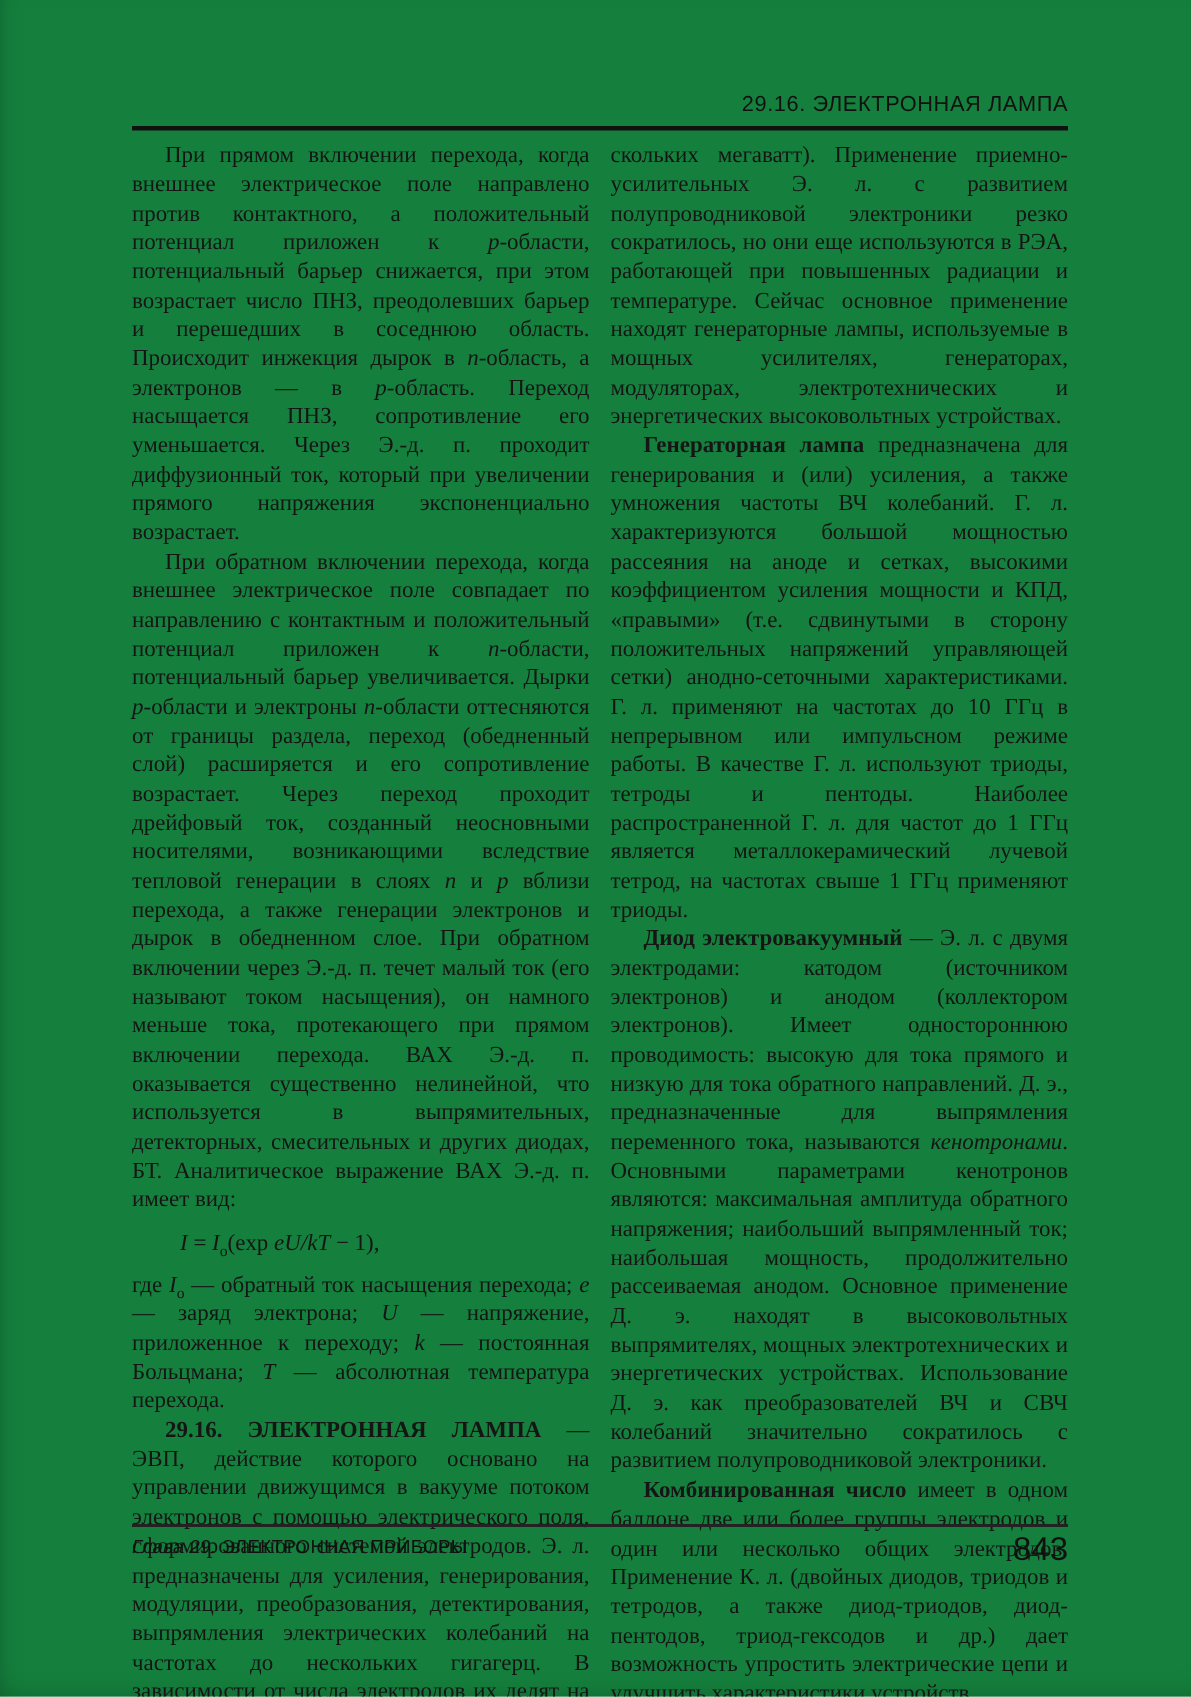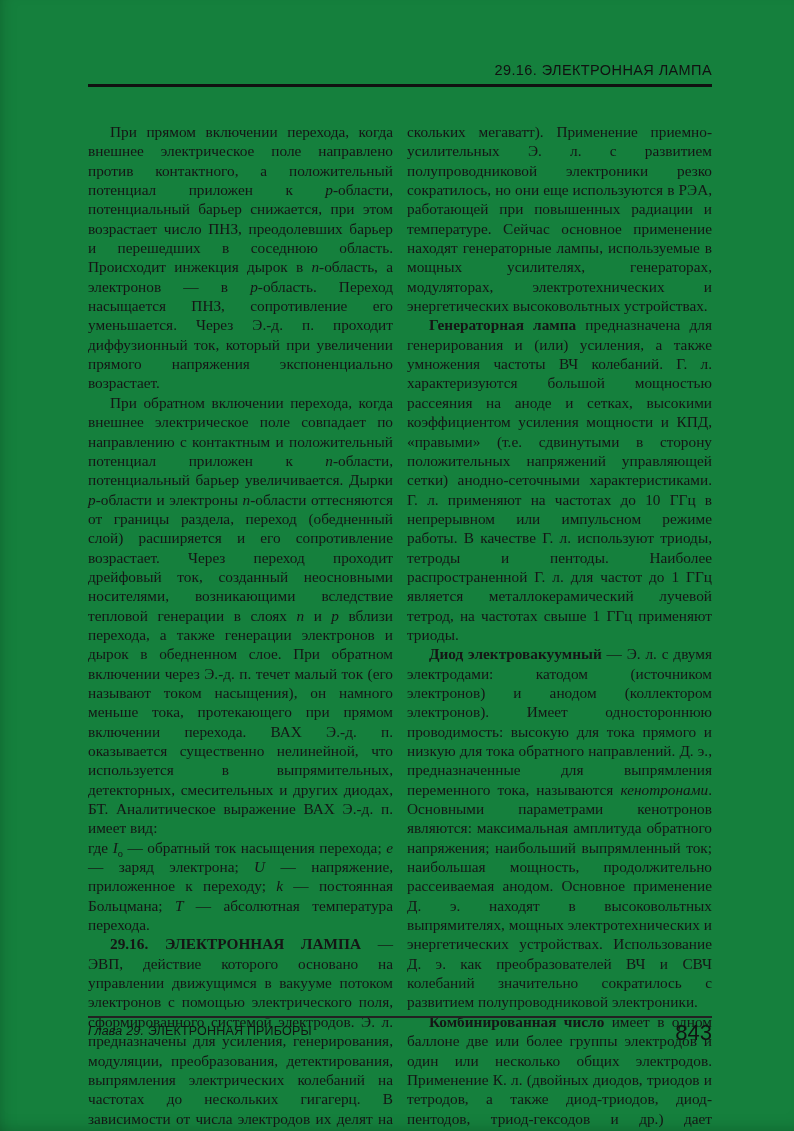--- a/index.html
+++ b/index.html
@@ -19,21 +19,21 @@
   .running-head{
     position:absolute;top:62px;right:82px;
     font-family:"Liberation Sans", sans-serif;
     font-size:14.5px;letter-spacing:.4px;color:#111;
   }
   .head-rule{
     position:absolute;top:84px;left:88px;width:624px;height:3px;background:#111;
   }
   .columns{
     position:absolute;top:94px;left:88px;width:624px;height:918px;
-    display:flex;gap:14px;margin-top:28px;
+    display:flex;gap:14px;
   }
   .col{
     width:305px;
     font-size:15.3px;line-height:19.35px;
     text-align:justify;
   }
   .para{margin:0;}
   .indent{text-indent:22px;}
   .formula{
     margin:9px 0 9px 32px;
@@ -61,20 +61,21 @@
 <body>
 
 <div class="page">
   <div class="running-head">29.16. ЭЛЕКТРОННАЯ ЛАМПА</div>
   <div class="head-rule"></div>
 
   <div class="columns">
     <div class="col">
         <p class="para indent"><span class="n">При прямом включении перехода, когда внешнее электрическое поле направлено против контактного, а положительный потенциал приложен к </span><span class="i">p</span><span class="n">-области, потенциальный барьер снижается, при этом возрастает число ПНЗ, преодолевших барьер и перешедших в соседнюю область. Происходит инжекция дырок в </span><span class="i">n</span><span class="n">-область, а электронов — в </span><span class="i">p</span><span class="n">-область. Переход насыщается ПНЗ, сопротивление его уменьшается. Через Э.-д. п. проходит диффузионный ток, который при увеличении прямого напряжения экспоненциально возрастает.</span></p>
         <p class="para indent"><span class="n">При обратном включении перехода, когда внешнее электрическое поле совпадает по направлению с контактным и положительный потенциал приложен к </span><span class="i">n</span><span class="n">-области, потенциальный барьер увеличивается. Дырки </span><span class="i">p</span><span class="n">-области и электроны </span><span class="i">n</span><span class="n">-области оттесняются от границы раздела, переход (обедненный слой) расширяется и его сопротивление возрастает. Через переход проходит дрейфовый ток, созданный неосновными носителями, возникающими вследствие тепловой генерации в слоях </span><span class="i">n</span><span class="n"> и </span><span class="i">p</span><span class="n"> вблизи перехода, а также генерации электронов и дырок в обедненном слое. При обратном включении через Э.-д. п. течет малый ток (его называют током насыщения), он намного меньше тока, протекающего при прямом включении перехода. ВАХ Э.-д. п. оказывается существенно нелинейной, что используется в выпрямительных, детекторных, смесительных и других диодах, БТ. Аналитическое выражение ВАХ Э.-д. п. имеет вид:</span></p>
+        <p class="para formula"><span class="i">I</span><span class="n"> = </span><span class="i">I</span><sub>о</sub><span class="n">(exp </span><span class="i">eU/kT</span><span class="n"> − 1),</span></p>
         <p class="para"><span class="n">где </span><span class="i">I</span><sub>о</sub><span class="n"> — обратный ток насыщения перехода; </span><span class="i">e</span><span class="n"> — заряд электрона; </span><span class="i">U</span><span class="n"> — напряжение, приложенное к переходу; </span><span class="i">k</span><span class="n"> — постоянная Больцмана; </span><span class="i">T</span><span class="n"> — абсолютная температура перехода.</span></p>
         <p class="para indent"><span class="b">29.16. ЭЛЕКТРОННАЯ ЛАМПА</span><span class="n"> — ЭВП, действие которого основано на управлении движущимся в вакууме потоком электронов с помощью электрического поля, сформированного системой электродов. Э. л. предназначены для усиления, генерирования, модуляции, преобразования, детектирования, выпрямления электрических колебаний на частотах до нескольких гигагерц. В зависимости от числа электродов их делят на диоды, триоды, тетроды, пентоды и др. В зависимости от уровня выходной мощности Э. л. делят на приемно-усилительные (выходная мощность не превышает 10…20 Вт) и генераторные (выходная мощность от 10 Вт до не-</span></p>
       </div>
     <div class="col">
         <p class="para"><span class="n">скольких мегаватт). Применение приемно-усилительных Э. л. с развитием полупроводниковой электроники резко сократилось, но они еще используются в РЭА, работающей при повышенных радиации и температуре. Сейчас основное применение находят генераторные лампы, используемые в мощных усилителях, генераторах, модуляторах, электротехнических и энергетических высоковольтных устройствах.</span></p>
         <p class="para indent"><span class="b">Генераторная лампа</span><span class="n"> предназначена для генерирования и (или) усиления, а также умножения частоты ВЧ колебаний. Г. л. характеризуются большой мощностью рассеяния на аноде и сетках, высокими коэффициентом усиления мощности и КПД, «правыми» (т.е. сдвинутыми в сторону положительных напряжений управляющей сетки) анодно-сеточными характеристиками. Г. л. применяют на частотах до 10 ГГц в непрерывном или импульсном режиме работы. В качестве Г. л. используют триоды, тетроды и пентоды. Наиболее распространенной Г. л. для частот до 1 ГГц является металлокерамический лучевой тетрод, на частотах свыше 1 ГГц применяют триоды.</span></p>
         <p class="para indent"><span class="b">Диод электровакуумный</span><span class="n"> — Э. л. с двумя электродами: катодом (источником электронов) и анодом (коллектором электронов). Имеет одностороннюю проводимость: высокую для тока прямого и низкую для тока обратного направлений. Д. э., предназначенные для выпрямления переменного тока, называются </span><span class="i">кенотронами</span><span class="n">. Основными параметрами кенотронов являются: максимальная амплитуда обратного напряжения; наибольший выпрямленный ток; наибольшая мощность, продолжительно рассеиваемая анодом. Основное применение Д. э. находят в высоковольтных выпрямителях, мощных электротехнических и энергетических устройствах. Использование Д. э. как преобразователей ВЧ и СВЧ колебаний значительно сократилось с развитием полупроводниковой электроники.</span></p>
         <p class="para indent"><span class="b">Комбинированная число</span><span class="n"> имеет в одном баллоне две или более группы электродов и один или несколько общих электродов. Применение К. л. (двойных диодов, триодов и тетродов, а также диод-триодов, диод-пентодов, триод-гексодов и др.) дает возможность упростить электрические цепи и улучшить характеристики устройств.</span></p>
       </div>
   </div>

